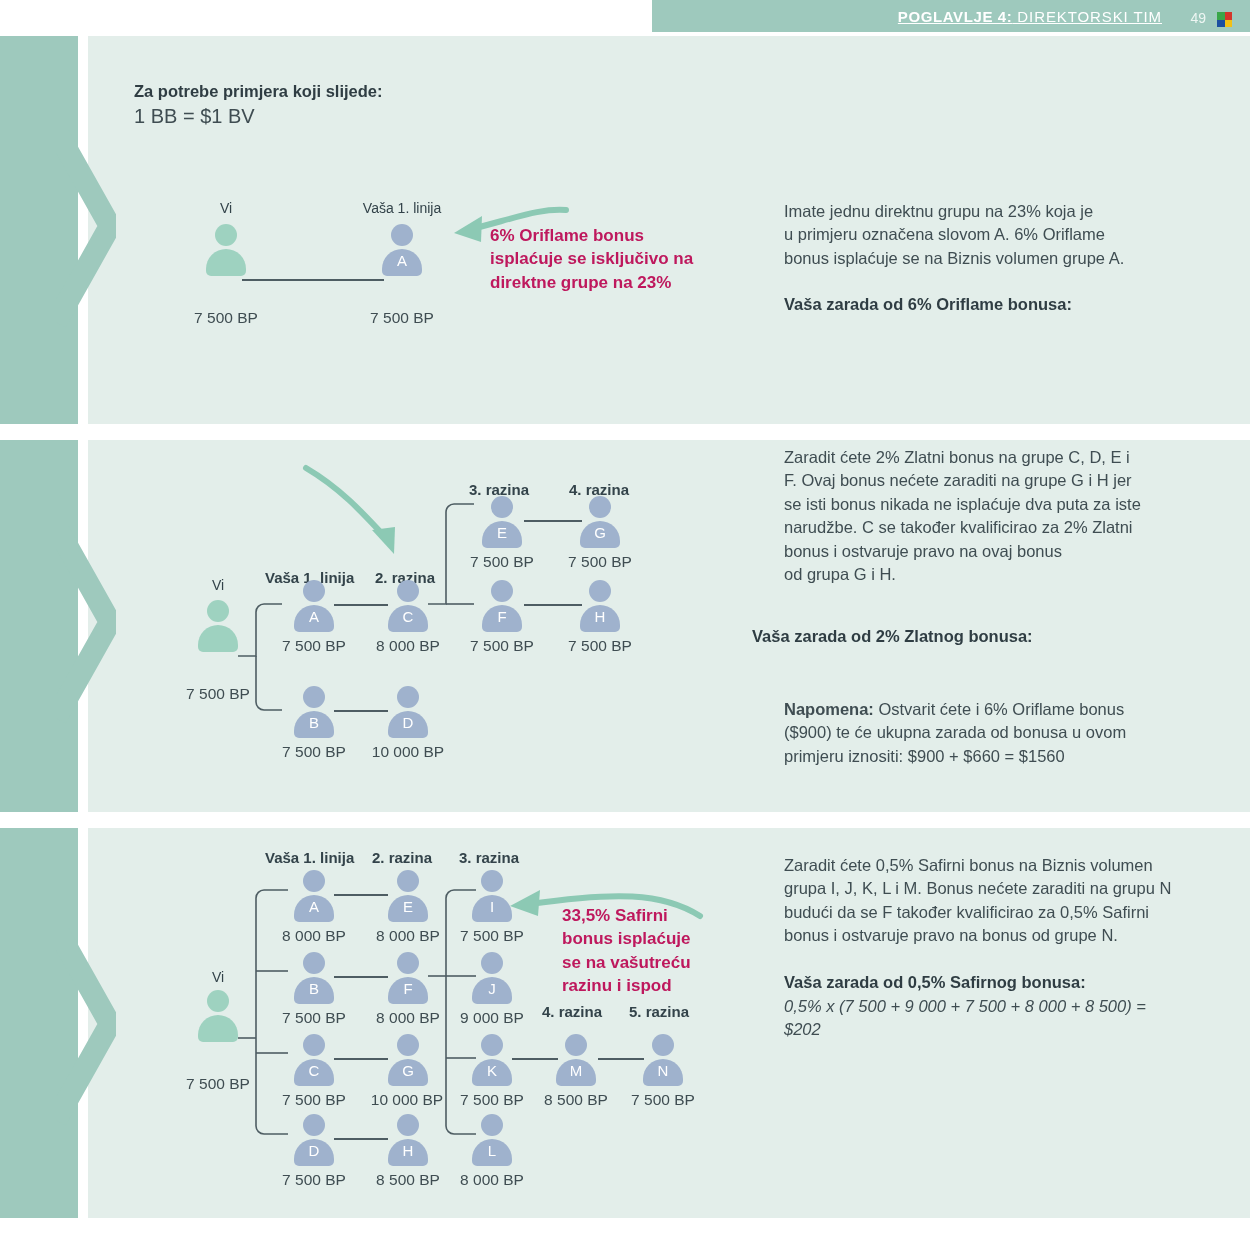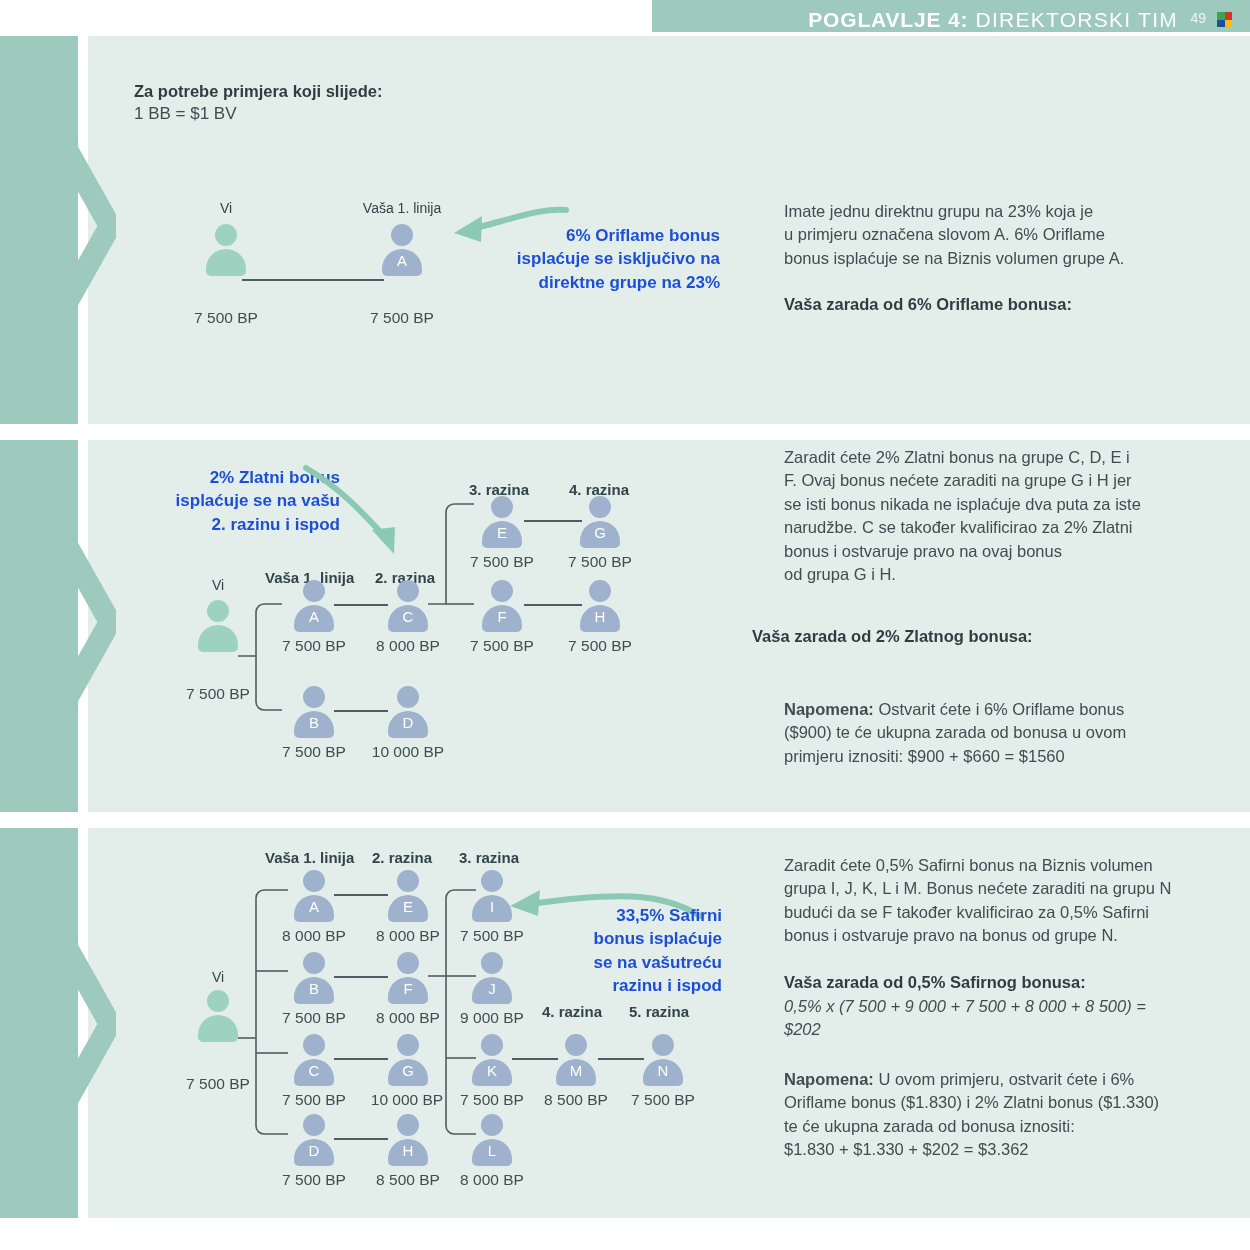--- a/index.html
+++ b/index.html
@@ -7,22 +7,22 @@
     width:1250px;height:1250px;background:#ffffff;
     font-family:"Liberation Sans","DejaVu Sans",sans-serif;
     color:#3d4a4f;overflow:hidden;position:relative;
   }
   
   #header{
     position:absolute;left:652px;top:0;width:598px;height:32px;
     background:#9ec9bd;
   }
   #header .htxt{
-    position:absolute;right:72px;top:8px;
-    font-size:21px;letter-spacing:.06em;color:#ffffff;white-space:nowrap;
+    position:absolute;right:88px;top:8px;
+    font-size:15px;letter-spacing:.06em;color:#ffffff;white-space:nowrap;text-decoration:underline;
   }
   #header .htxt b{font-weight:bold;letter-spacing:.04em;}
   #header .pnum{
     position:absolute;right:44px;top:10px;font-size:14px;color:#eef6f3;
   }
   #logo{
     position:absolute;right:18px;top:12px;width:15px;height:15px;
     display:grid;grid-template-columns:1fr 1fr;grid-template-rows:1fr 1fr;
   }
   
@@ -39,21 +39,21 @@
   .chev{position:absolute;left:56px;z-index:3;}
   .chev svg{display:block;}
   #sec1{top:36px;height:388px;}
   #sec2{top:440px;height:372px;}
   #sec3{top:828px;height:390px;}
 
   
   .txt{position:absolute;white-space:pre;line-height:1.33;}
   .b{font-weight:bold;}
   .body-copy{font-size:16.5px;line-height:1.42;color:#3f4d52;white-space:pre-line;}
-  .callout{font-weight:bold;font-size:17px;line-height:1.38;text-align:right;color:#1d4ed8;white-space:pre-line;}
+  .callout{font-weight:bold;font-size:17px;line-height:1.38;text-align:left;color:#be185d;white-space:pre-line;}
   .heading{font-weight:bold;font-size:16.5px;color:#2f3d43;}
   .lvl{font-weight:bold;font-size:15px;color:#33434a;white-space:nowrap;}
   .nodelabel{font-size:14px;color:#33434a;white-space:nowrap;}
   .bp{font-size:15.5px;color:#3f4d52;white-space:nowrap;}
 
   
   .node{position:absolute;width:44px;height:52px;}
   .node .head{
     position:absolute;left:11px;top:0;width:22px;height:22px;border-radius:50%;
   }
@@ -92,21 +92,21 @@
 <div class="band" id="sec1">
   <div class="leftblock"></div>
   <div class="panel"></div>
   <div class="chev" style="top:94px;">
     <svg width="60" height="200" viewBox="0 0 60 200">
         <path d="M0,0 L54,96 L0,192" fill="none" stroke="#9ec9bd" stroke-width="22" stroke-linejoin="miter"></path>
       </svg>
   </div>
 
   <div class="txt heading" style="left:134px;top:45px;">Za potrebe primjera koji slijede:</div>
-  <div class="txt bp" style="left:134px;top:67px;font-size:17px;">1 BB = $1 BV</div>
+  <div class="txt bp" style="left:134px;top:67px;font-size:20px;">1 BB = $1 BV</div>
 
   <div class="txt nodelabel" style="left:186px;top:163px;width:80px;text-align:center;">Vi</div>
   <div class="node green" style="left:204px;top:188px;">
     <div class="head"></div>
     <div class="body"></div>
   </div>
   <div class="txt bp" style="left:176px;top:272px;width:100px;text-align:center;">7 500 BP</div>
 
   <div class="txt nodelabel" style="left:349px;top:163px;width:106px;text-align:center;">Vaša 1. linija</div>
   <div class="node blue" style="left:380px;top:188px;">
@@ -133,23 +133,20 @@
 
 <div class="band" id="sec2">
   <div class="leftblock"></div>
   <div class="panel"></div>
   <div class="chev" style="top:86px;">
     <svg width="60" height="200" viewBox="0 0 60 200">
         <path d="M0,0 L54,96 L0,192" fill="none" stroke="#9ec9bd" stroke-width="22" stroke-linejoin="miter"></path>
       </svg>
   </div>
 
-  <div class="txt callout" style="left:128px;top:26px;width:212px;">2% Zlatni bonus
-isplaćuje se na vašu
-2. razinu i ispod</div>
   <svg class="arrow" style="left:300px;top:24px;" width="120" height="110">
     <path d="M6,4 C40,24 62,48 86,74" fill="none" stroke="#8cc9b4" stroke-width="6" stroke-linecap="round"></path>
     <path d="M94,90 L72,66 L95,63 Z" fill="#8cc9b4"></path>
   </svg>
 
   <div class="txt lvl" style="left:265px;top:128px;">Vaša 1. linija</div>
   <div class="txt lvl" style="left:375px;top:128px;">2. razina</div>
   <div class="txt lvl" style="left:469px;top:40px;">3. razina</div>
   <div class="txt lvl" style="left:569px;top:40px;">4. razina</div>
 
@@ -397,17 +394,13 @@
   <div class="conn hline" style="left:512px;top:230px;width:46px;"></div>
   <div class="conn hline" style="left:598px;top:230px;width:46px;"></div>
 
   <div class="txt body-copy" style="left:784px;top:26px;width:440px;">Zaradit ćete 0,5% Safirni bonus na Biznis volumen
 grupa I, J, K, L i M. Bonus nećete zaraditi na grupu N
 budući da se F također kvalificirao za 0,5% Safirni
 bonus i ostvaruje pravo na bonus od grupe N.</div>
   <div class="txt heading" style="left:784px;top:144px;">Vaša zarada od 0,5% Safirnog bonusa:</div>
   <div class="txt body-copy" style="left:784px;top:167px;width:440px;font-style:italic;">0,5% x (7 500 + 9 000 + 7 500 + 8 000 + 8 500) =
 $202</div>
-  <div class="txt body-copy" style="left:784px;top:240px;width:440px;"><span class="b">Napomena:</span><span> U ovom primjeru, ostvarit ćete i 6%
-Oriflame bonus ($1.830) i 2% Zlatni bonus ($1.330)
-te će ukupna zarada od bonusa iznositi:
-$1.830 + $1.330 + $202 = $3.362</span></div>
 </div>
 
 </body></html>

